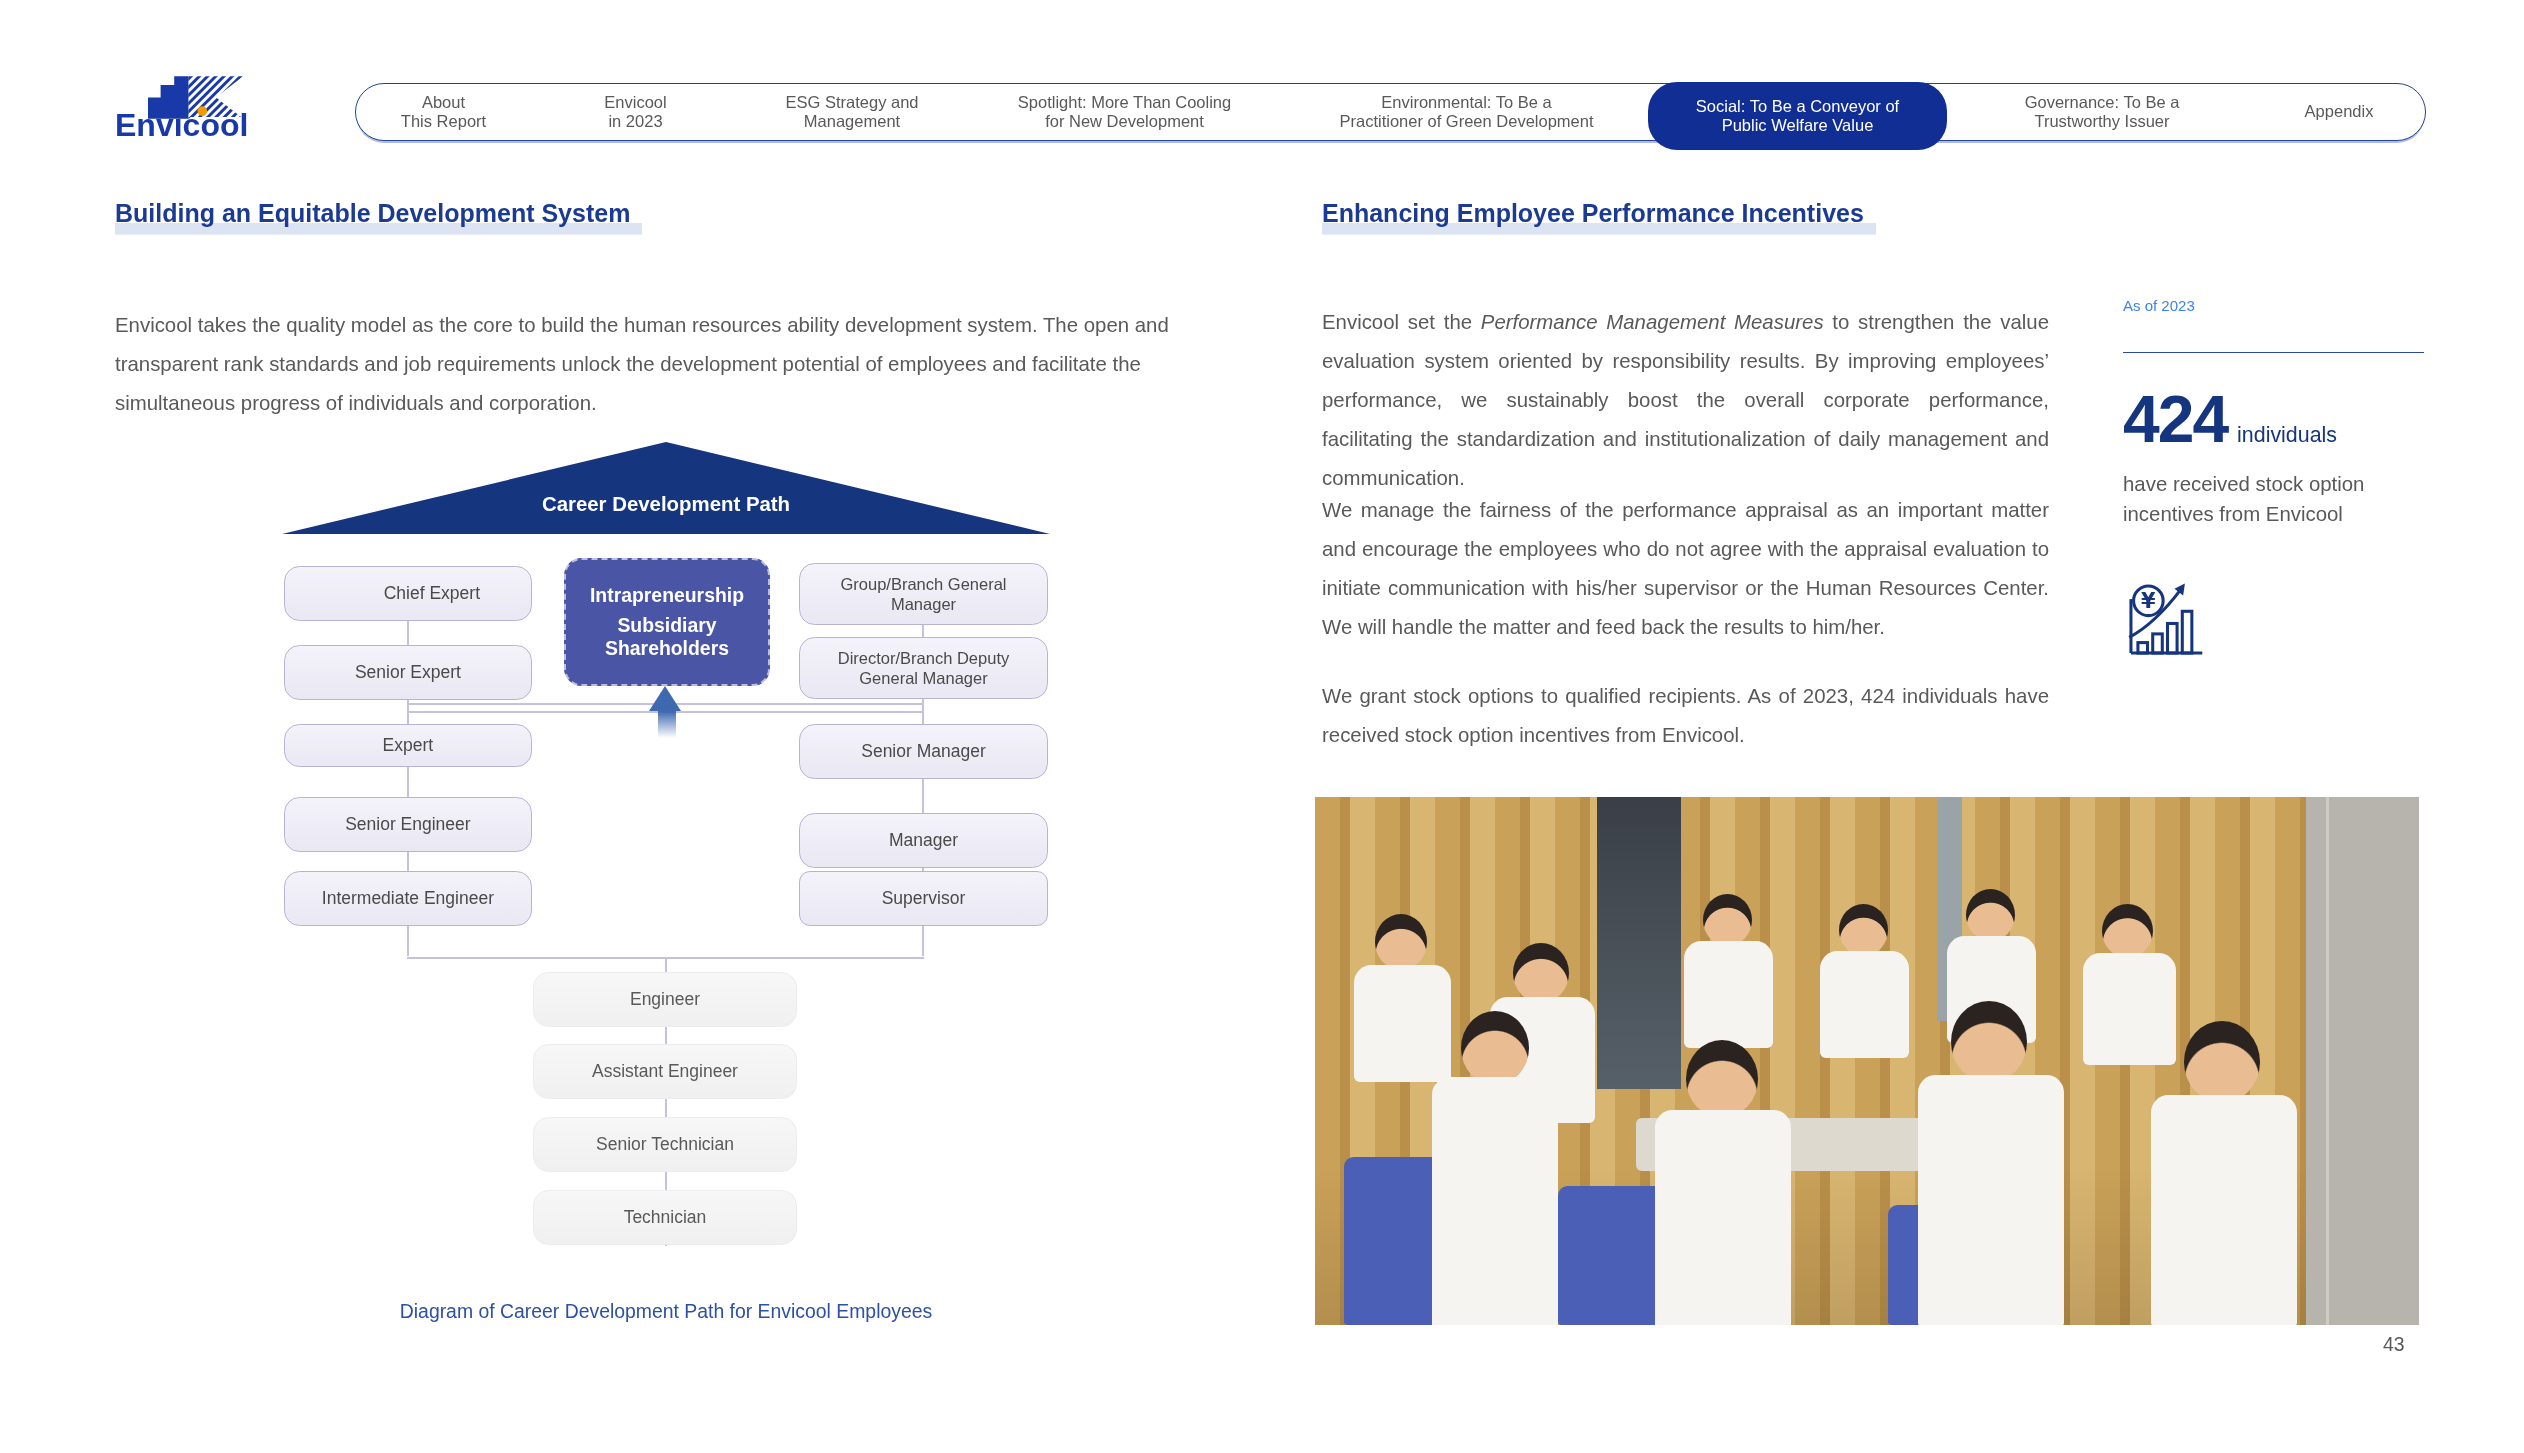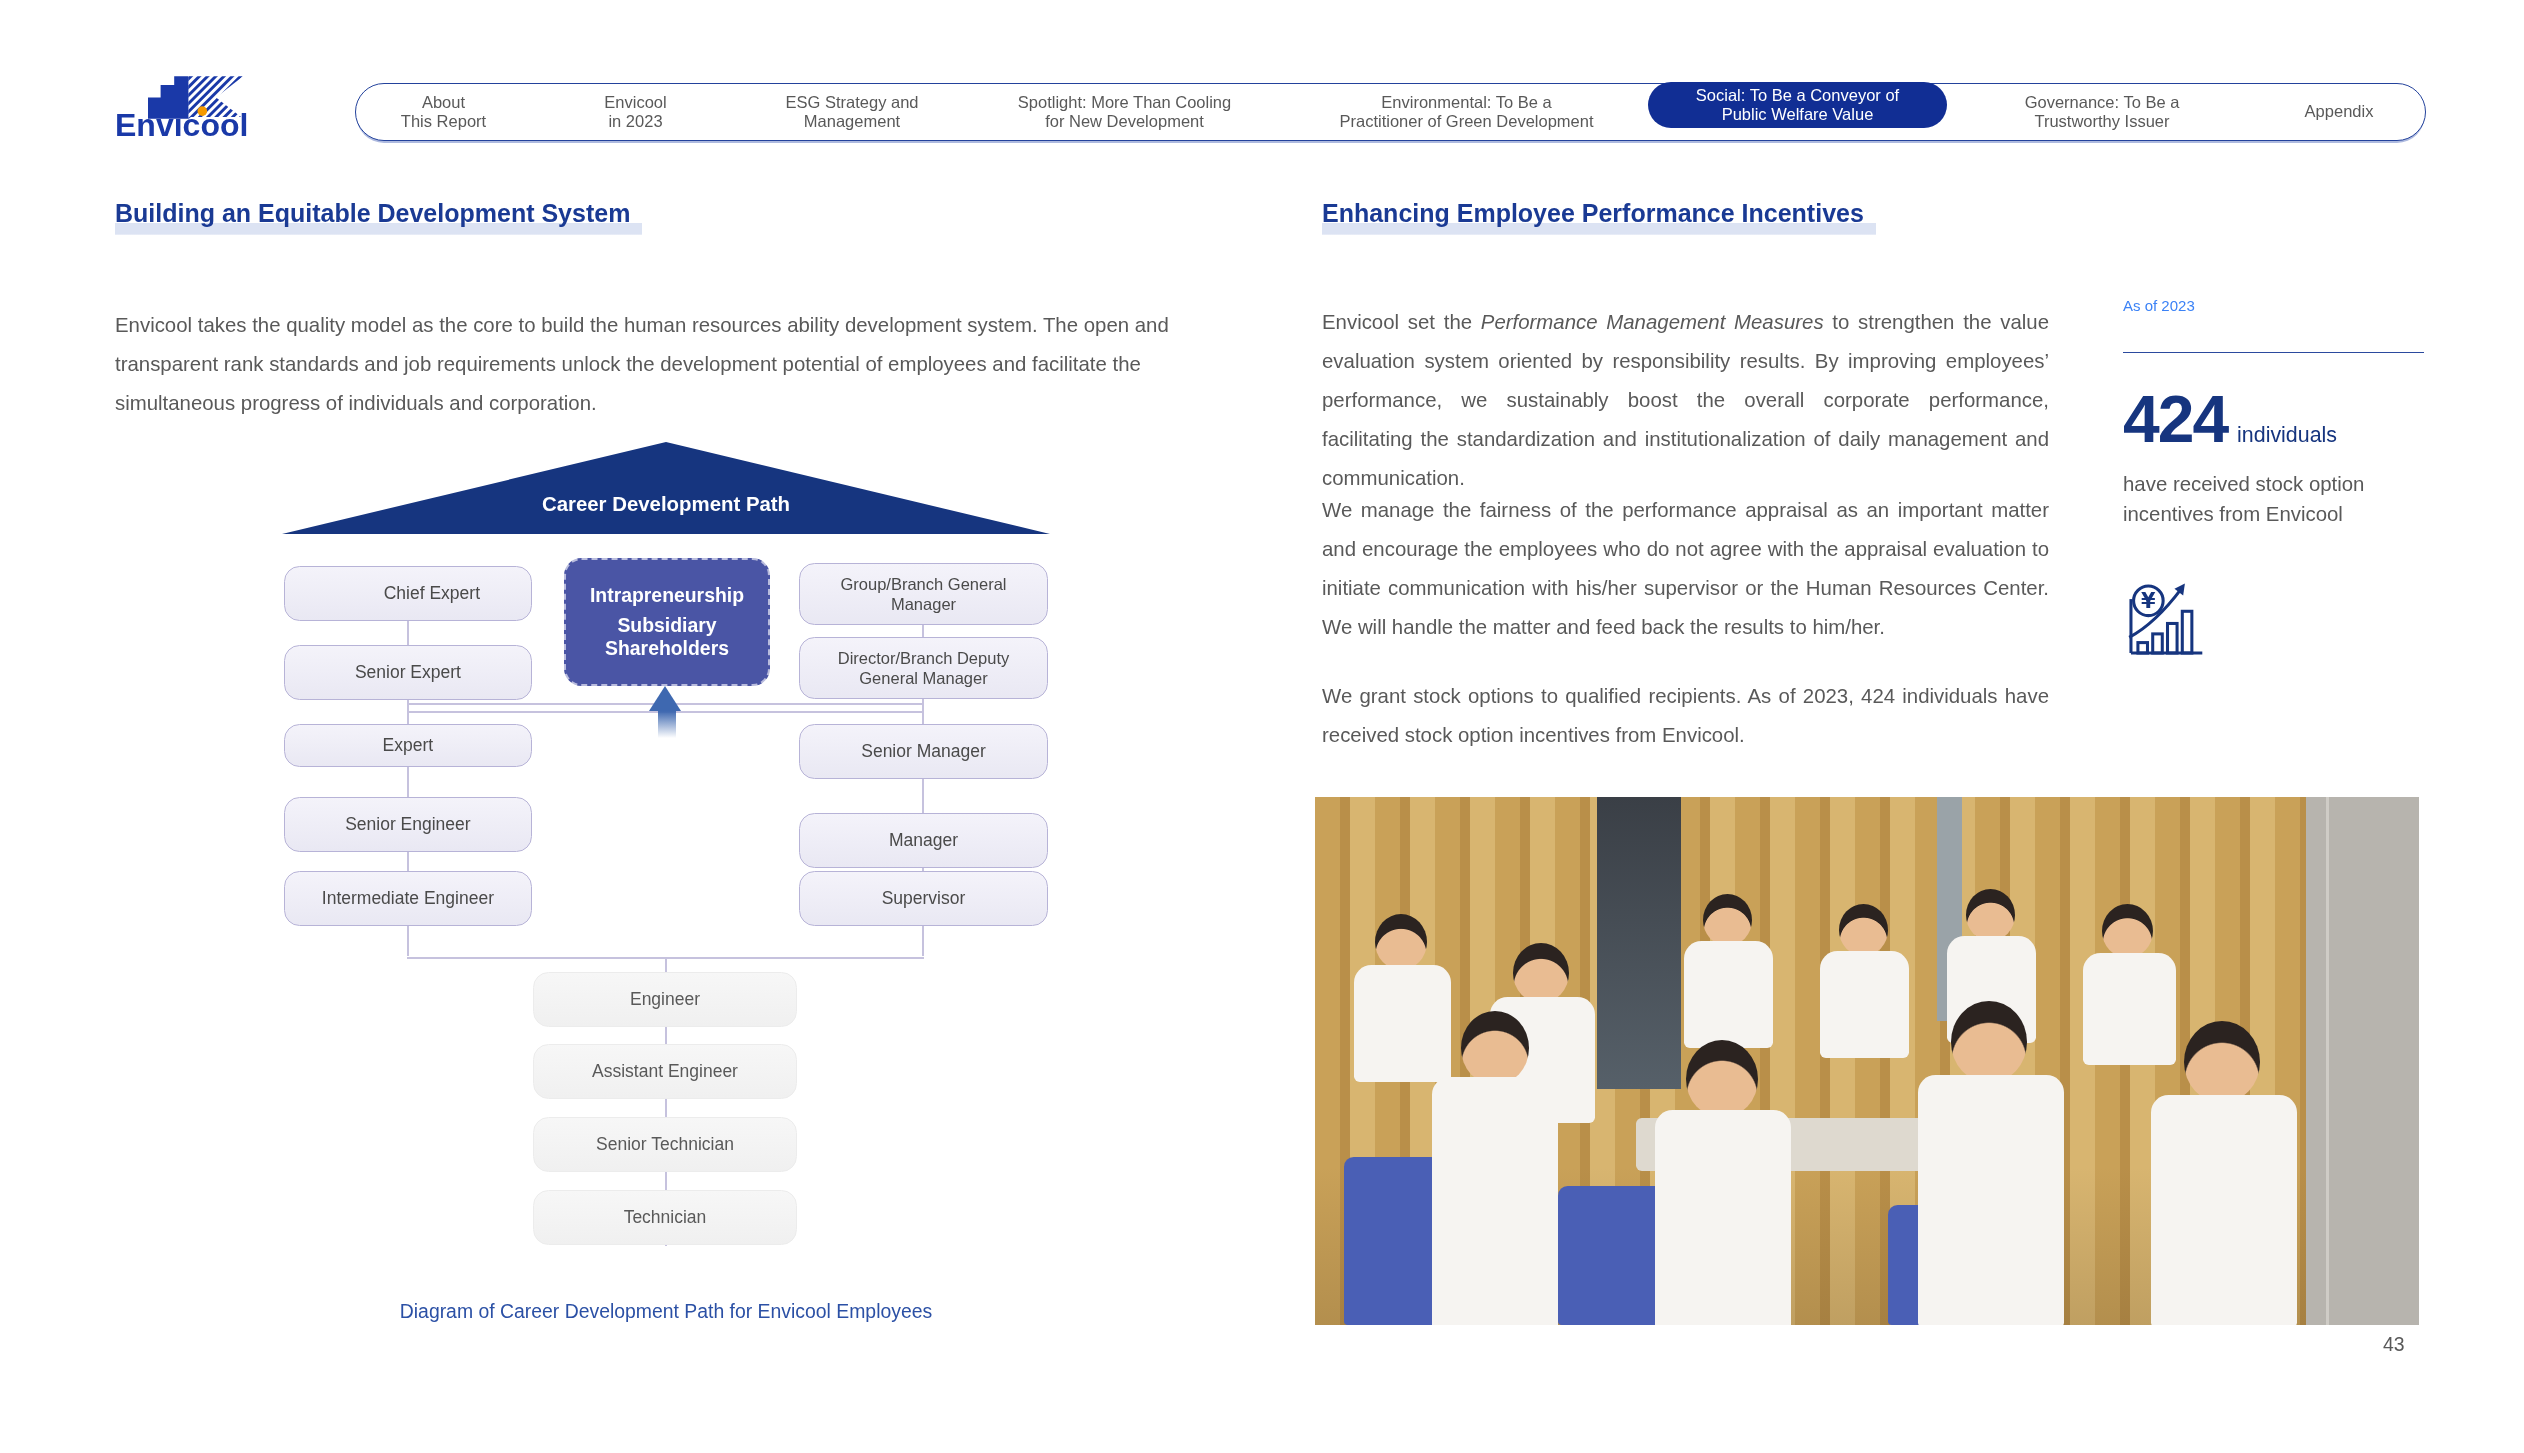--- a/index.html
+++ b/index.html
@@ -12,21 +12,21 @@
   .logo .word{font-size:32px;font-weight:bold;color:#1a39a8;margin-top:-11.7px;letter-spacing:0;}
 
   
   .navbar{position:absolute;left:355px;top:83px;width:2071px;height:58px;box-sizing:border-box;
           border:1.9px solid #23429c;border-radius:29px;background:#fff;display:flex;align-items:stretch;
           box-shadow:0 2.9px 0 -1px #aebadf;}
   .tab{display:flex;flex-direction:column;justify-content:center;text-align:center;
        font-size:16.5px;line-height:19.4px;color:#595959;cursor:pointer;box-sizing:border-box;}
   .tab.w0{width:175px}.tab.w1{width:209px}.tab.w2{width:224px}.tab.w3{width:321px}
   .tab.w4{width:363px}.tab.w5{width:299px}.tab.w6{width:310px}.tab.w7{width:164px}
-  .tab.active{background:#112e94;color:#ffffff;border-radius:29px;height:46px;margin:-1.9px 0;}
+  .tab.active{background:#112e94;color:#ffffff;border-radius:29px;height:68px;margin:-1.9px 0;}
 
   
   .heading{position:absolute;font-size:25px;font-weight:bold;color:#1a3a94;display:inline-block;
            background:linear-gradient(#dce3f3,#dce3f3) no-repeat left bottom;background-size:100% 11.7px;
            padding:0 11.7px 6.8px 0;}
   .para{position:absolute;font-size:20.4px;line-height:39px;color:#595959;}
   .just{text-align:justify;}
 
   
   .diagram{position:absolute;left:282px;top:437px;width:768px;height:816px;}
@@ -44,21 +44,21 @@
   .dbox.gray{background:linear-gradient(180deg,#f7f7f7,#f0f0f0);border:1px solid #ececec;color:#595959;}
   .l0{left:1.9px;top:129px;width:248px;height:55px;padding-left:48px;}
   .l1{left:1.9px;top:208px;width:248px;height:55px;text-align:right;}
   .l2{left:1.9px;top:287px;width:248px;height:43px;}
   .l3{left:1.9px;top:360px;width:248px;height:55px;}
   .l4{left:1.9px;top:434px;width:248px;height:55px;}
   .r0{left:517px;top:126px;width:249px;height:62px;}
   .r1{left:517px;top:200px;width:249px;height:62px;}
   .r2{left:517px;top:287px;width:249px;height:55px;}
   .r3{left:517px;top:360px;width:249px;height:55px;margin-top:16px;}
-  .r4{left:517px;top:434px;width:249px;height:55px;}
+  .r4{left:517px;top:434px;width:249px;height:55px;border-radius:11px;}
   .b0{left:251px;top:535px;width:264px;height:55px;}
   .b1{left:251px;top:607px;width:264px;height:55px;}
   .b2{left:251px;top:680px;width:264px;height:55px;}
   .b3{left:251px;top:753px;width:264px;height:55px;}
   .center-box{position:absolute;left:282px;top:121px;width:206px;height:128px;box-sizing:border-box;
               background:#4a55a5;border:2.9px dashed #b9bcdd;border-radius:17.5px;z-index:1;
               display:flex;flex-direction:column;align-items:center;justify-content:center;gap:7.8px;
               color:#fff;font-weight:bold;font-size:19.4px;line-height:23px;text-align:center;padding:5.8px 13.6px;}
   .arrow-head{position:absolute;left:367px;top:249px;width:0;height:0;z-index:2;
               border-left:16.5px solid transparent;border-right:16.5px solid transparent;

